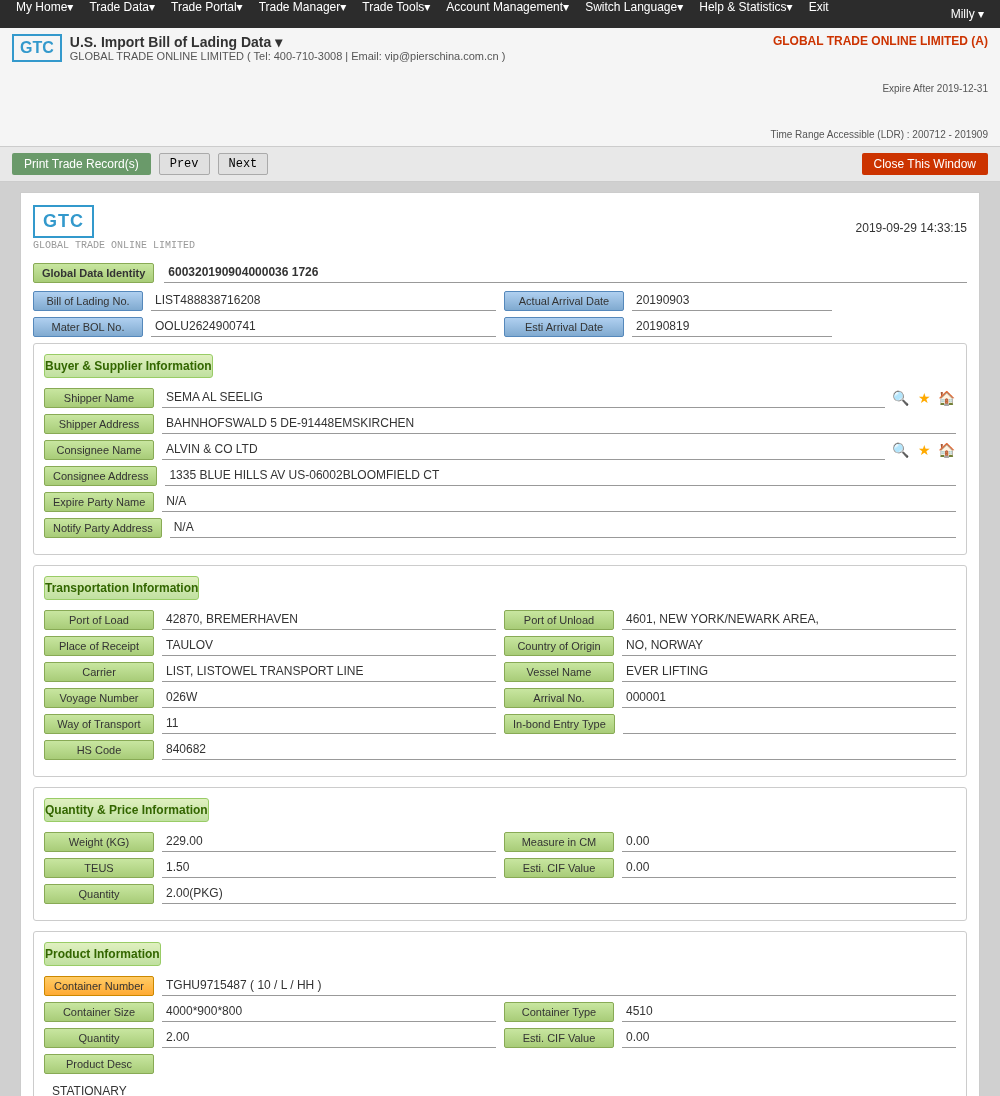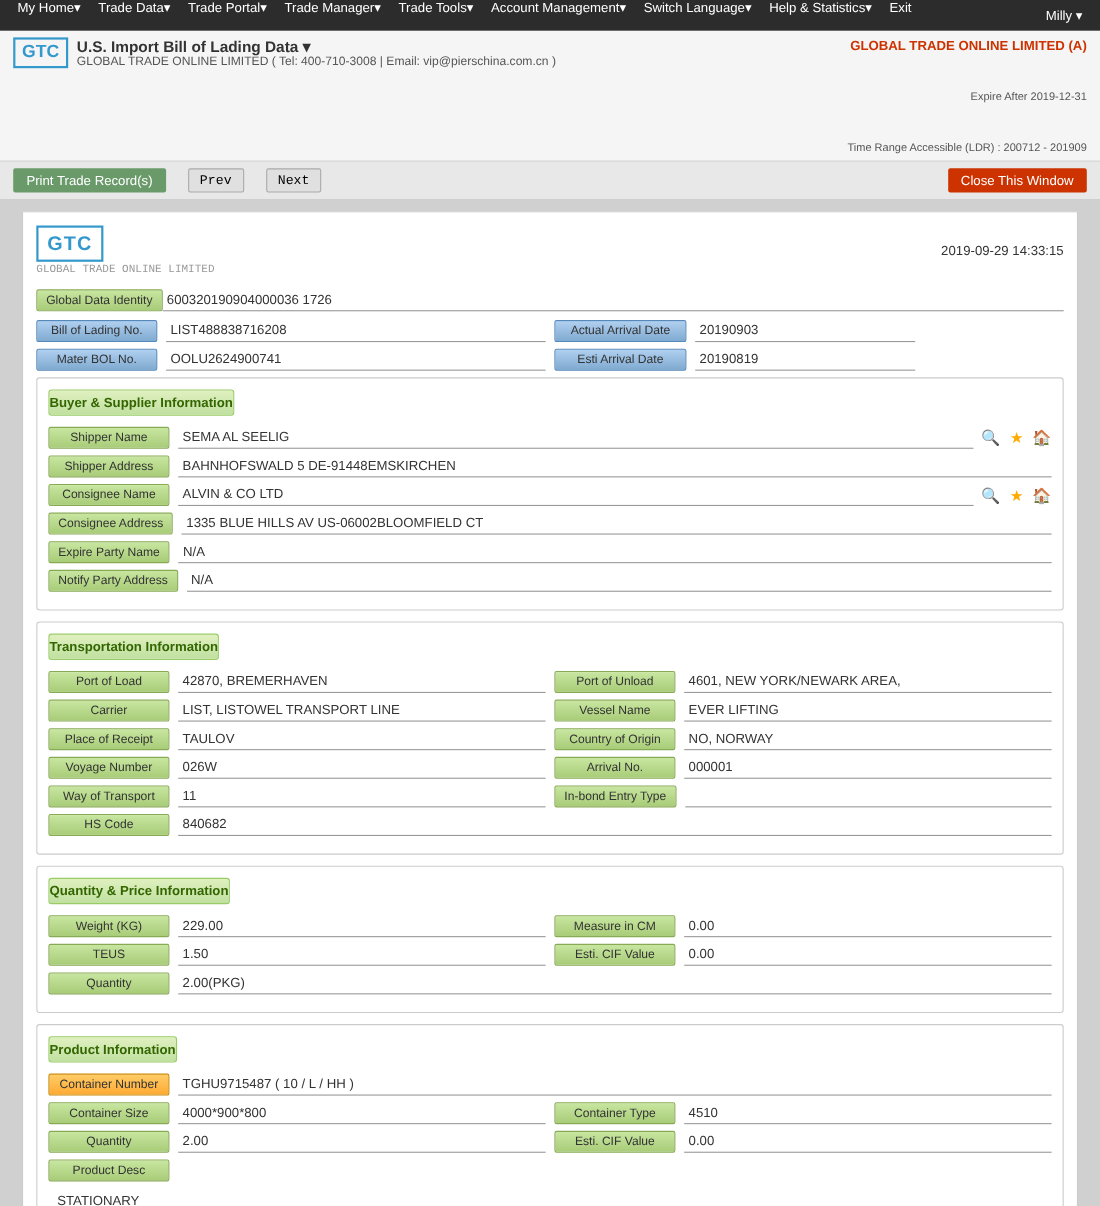--- a/index.html
+++ b/index.html
@@ -44,21 +44,21 @@
     .sub-header-right { text-align: right; }
     .sub-header-company { color: #cc3300; font-weight: bold; font-size: 12px; }
     .sub-header-expire { font-size: 10px; color: #555; margin-top: 35px; }
 
     
     .toolbar {
       background: #e8e8e8;
       padding: 6px 12px;
       display: flex;
       align-items: center;
-      gap: 20px;
+      gap: 8px;
       border-bottom: 1px solid #ccc;
     }
     .btn-print {
       background: #6a9a6a;
       color: #fff;
       border: none;
       padding: 4px 12px;
       cursor: pointer;
       border-radius: 2px;
       font-size: 12px;
@@ -187,21 +187,22 @@
       color: #666;
     }
     .star-icon { color: #ffaa00; }
     .home-icon { color: #558855; }
 
     
     .global-data-row {
       display: flex;
       align-items: center;
       margin-bottom: 8px;
-      gap: 0;
+      gap: 10px;
+      font-weight: bold;
     }
 
     
     .field-label.orange {
       background: linear-gradient(to bottom, #ffcc66, #ffaa33);
       border-color: #cc8800;
     }
   </style>
 </head>
 <body>
@@ -364,44 +365,44 @@
         </div>
         <div class="right">
           <div class="field-label">Port of Unload</div>
           <div class="field-value">4601, NEW YORK/NEWARK AREA,</div>
         </div>
       </div>
 
       
       <div class="field-double">
         <div class="left">
+          <div class="field-label">Place of Receipt</div>
+          <div class="field-value">TAULOV</div>
+        </div>
+        <div class="right">
+          <div class="field-label">Country of Origin</div>
+          <div class="field-value">NO, NORWAY</div>
+        </div>
+      </div>
+
+      
+      <div class="field-double">
+        <div class="left">
           <div class="field-label">Carrier</div>
           <div class="field-value">LIST, LISTOWEL TRANSPORT LINE</div>
         </div>
         <div class="right">
           <div class="field-label">Vessel Name</div>
           <div class="field-value">EVER LIFTING</div>
         </div>
       </div>
 
       
       <div class="field-double">
         <div class="left">
-          <div class="field-label">Place of Receipt</div>
-          <div class="field-value">TAULOV</div>
-        </div>
-        <div class="right">
-          <div class="field-label">Country of Origin</div>
-          <div class="field-value">NO, NORWAY</div>
-        </div>
-      </div>
-
-      
-      <div class="field-double">
-        <div class="left">
           <div class="field-label">Voyage Number</div>
           <div class="field-value">026W</div>
         </div>
         <div class="right">
           <div class="field-label">Arrival No.</div>
           <div class="field-value">000001</div>
         </div>
       </div>
 
       

